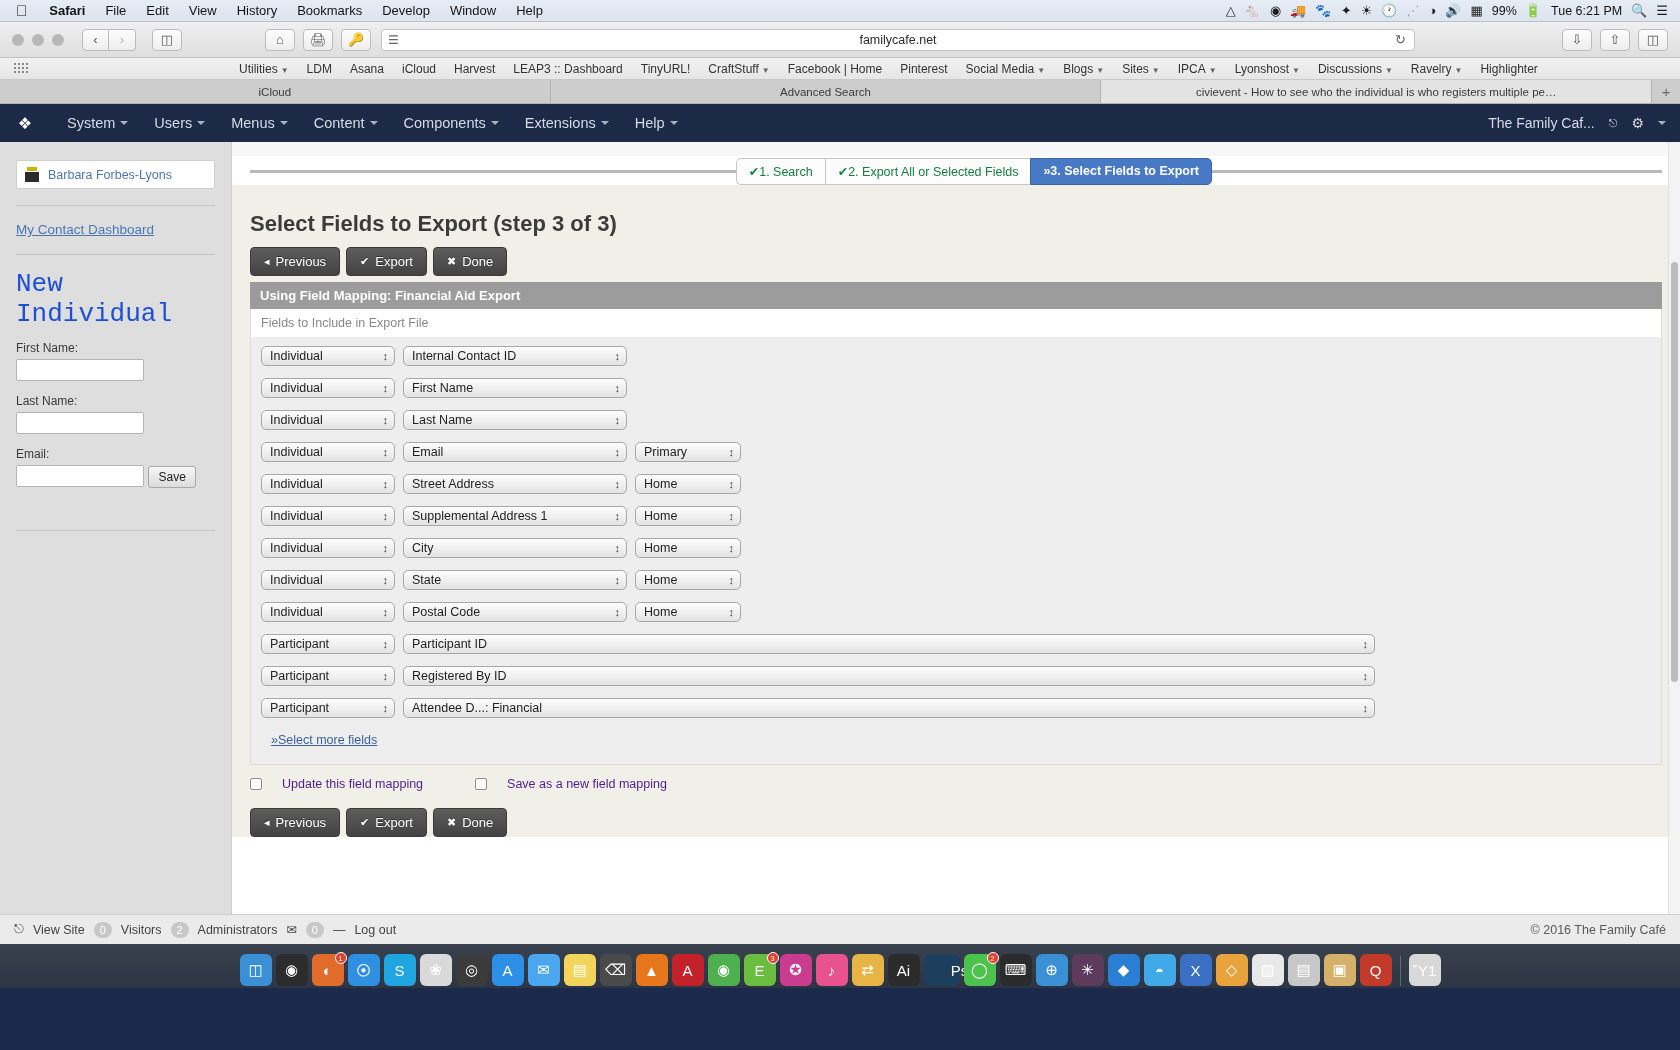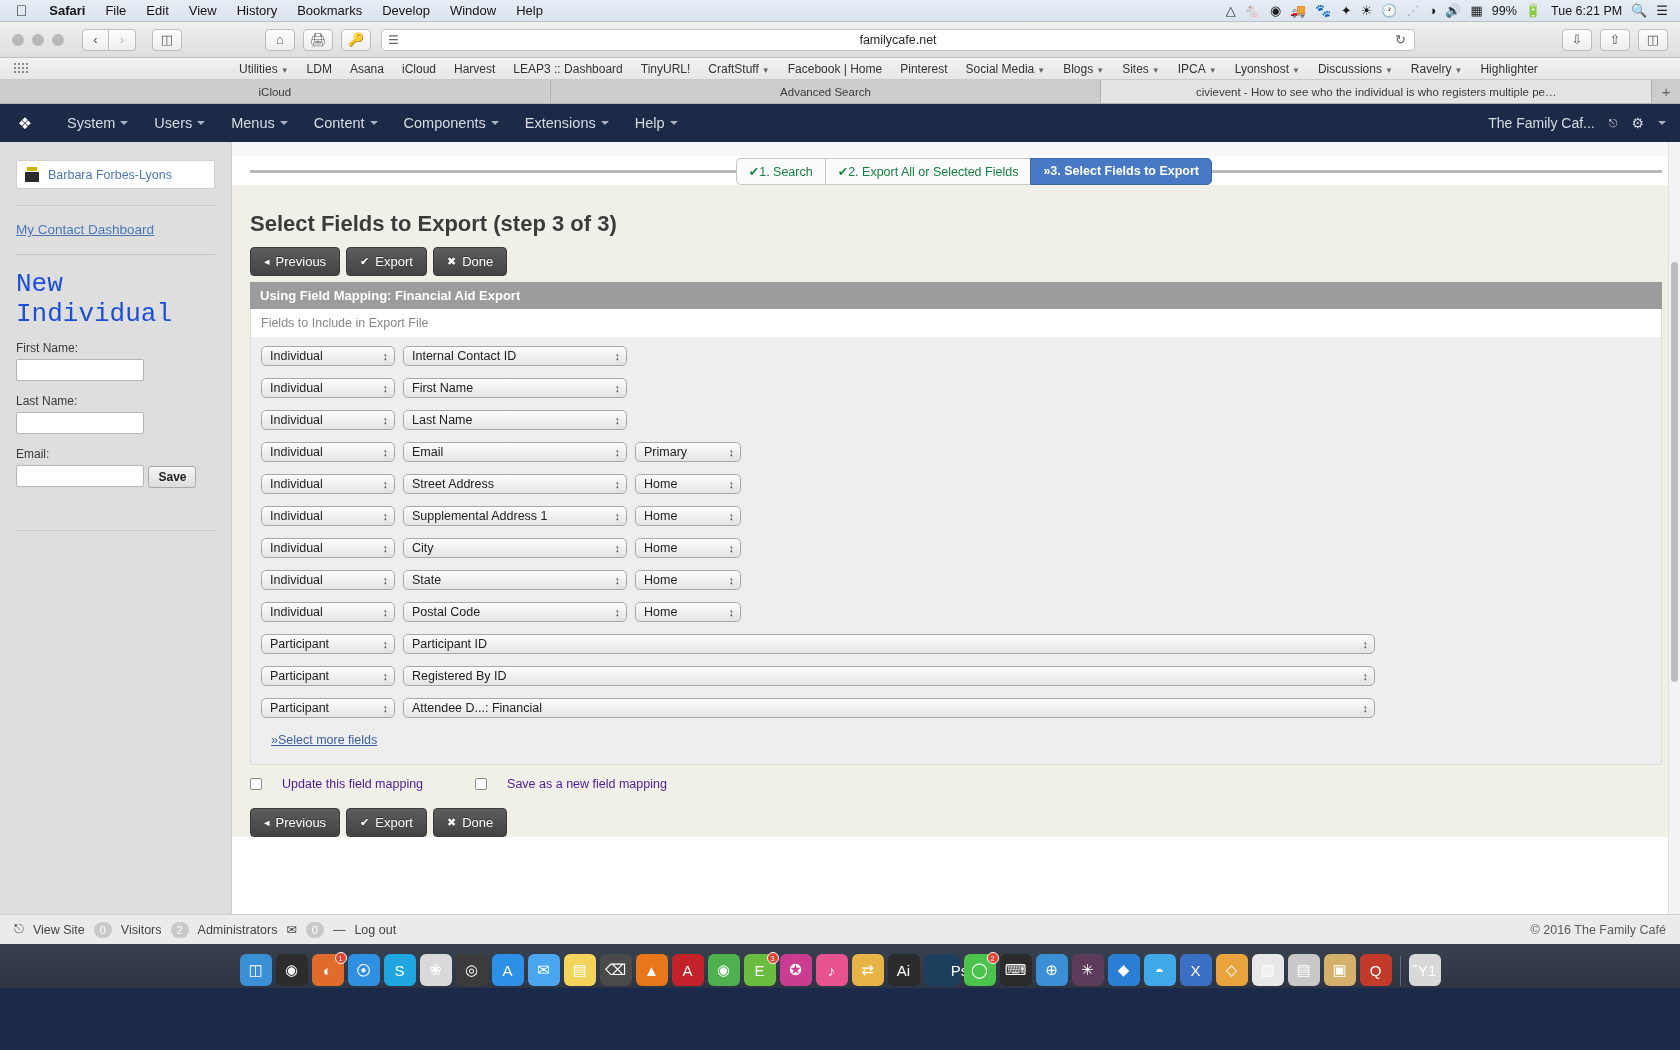--- a/index.html
+++ b/index.html
@@ -144,21 +144,21 @@
   .sb-h2 { font-size: 26px; color: #1d4ed8; font-weight: normal; margin: 10px 0 12px 0; font-family: Liberation Mono, monospace; }
   .sb-label { font-size: 12px; color: #3a3a3a; margin-bottom: 4px; }
   .sb-input {
     width: 128px; height: 22px;
     border: 1px solid #b5b5b5; background: #fff; border-radius: 2px;
     margin-bottom: 13px;
   }
   .sb-save {
     background: linear-gradient(to bottom,#f6f6f6,#dcdcdc);
     border: 1px solid #a9a9a9; border-radius: 3px;
-    padding: 3px 9px; font-size: 12px; color: #222; font-weight: bold;
+    padding: 3px 9px; font-size: 12px; color: #222;
   }
 
   .content {
     flex: 1; background: #ffffff; position: relative;
     padding: 0;
   }
   .scrollshade { position: absolute; top:0; left:0; right:0; height: 14px; background: #f7f7f7; }
 
   .notice {
     margin: 16px 18px 0 18px;

